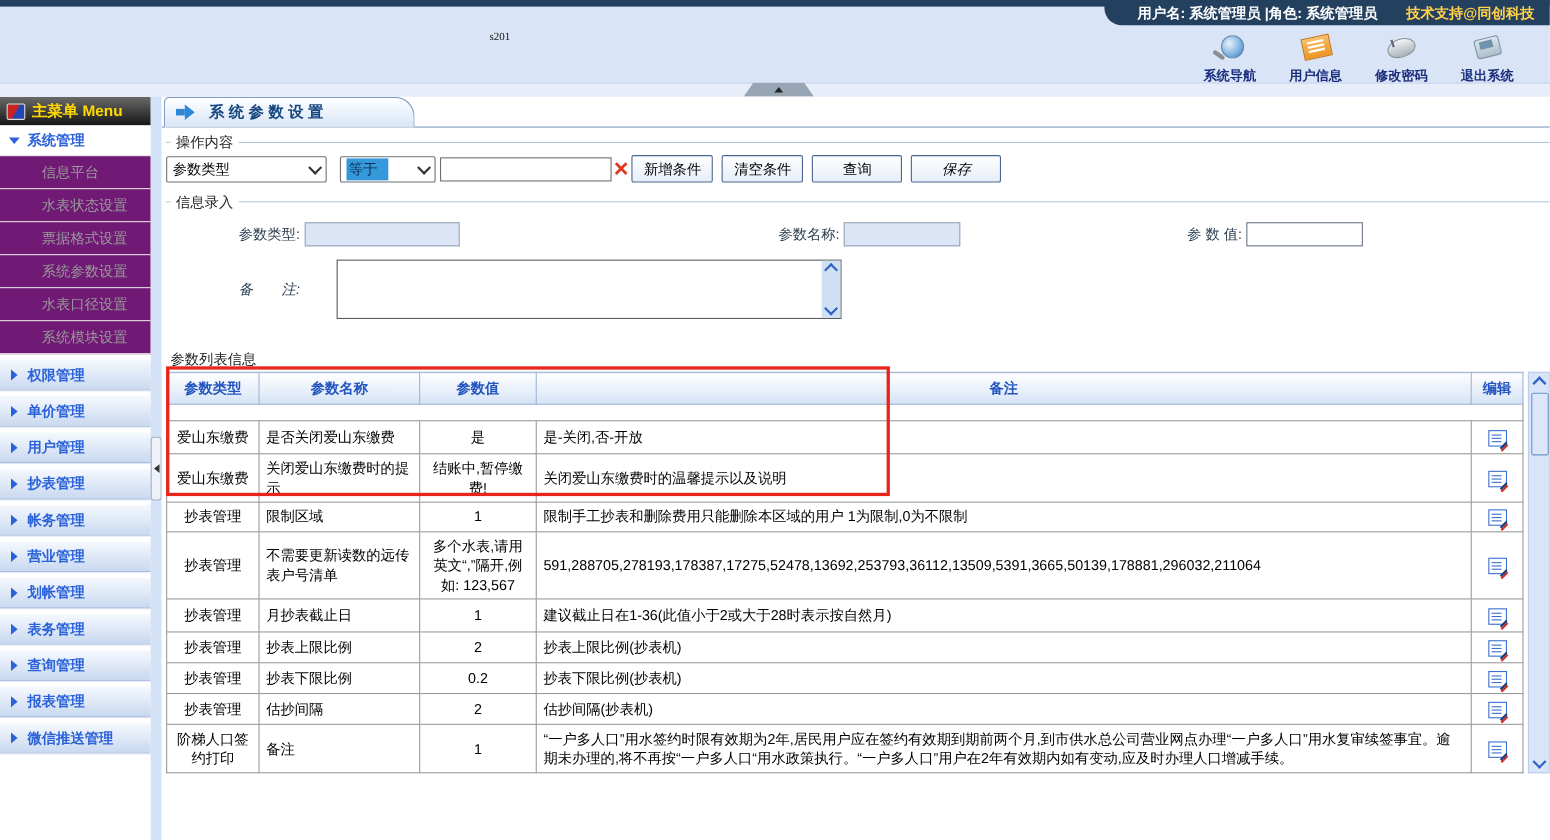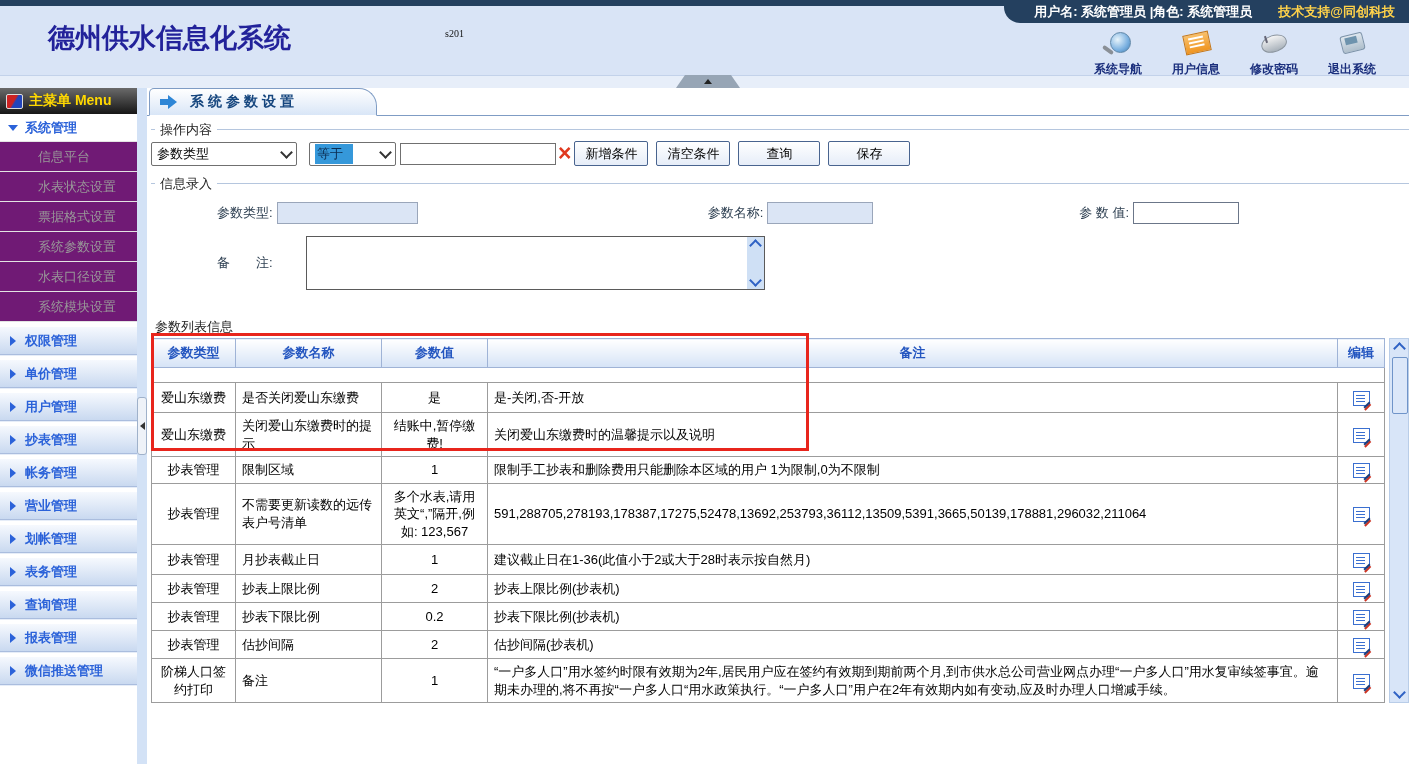--- a/index.html
+++ b/index.html
@@ -86,30 +86,30 @@
   .sel-op{width:87px;margin-left:12px;}
   .hl{background:#3598da;color:#0b2c50;padding:1px 10px 1px 2px;}
   .chev{width:7px;height:7px;border-right:2px solid #333;border-bottom:2px solid #333;transform:rotate(45deg);margin-top:-3px;}
   .txtinput{width:148px;height:20px;border:1px solid #707070;background:#fff;margin-left:4px;font-size:13px;padding:0 3px;}
   .xmark{color:#e0391f;font-size:23px;font-weight:bold;line-height:1;margin:0 3px 0 2px;cursor:pointer;}
   .btn{height:25px;border:1px solid #49648f;background:linear-gradient(#ffffff,#e6edf8);font-size:13px;
        padding:0 10px;border-radius:2px;color:#000;cursor:pointer;font-family:inherit;}
   .btn + .btn{margin-left:8px;}
   .btn.wide{width:82px;padding:0;}
   .mlq{margin-left:20px;}
-  .mls{margin-left:14px;}
+  .mls{margin-left:14px;font-style:italic;}
 
   .entry-row1{display:flex;align-items:flex-start;margin:7px 0 12px 0;font-size:13px;color:#2c3e50;}
   .entry-row1 .grp{display:flex;align-items:center;gap:4px;}
   .g1{margin-left:66px;} .g2{margin-left:290px;} .g3{margin-left:206px;}
   .roinput{height:18px;border:1px solid #9aa6ba;background:#dbe5f5;}
   .w135{width:135px;} .w100{width:100px;}
   .wtinput{height:18px;border:1px solid #6b7689;background:#fff;width:100px;}
   .entry-row2{display:flex;align-items:flex-start;margin:2px 0 10px 0;font-size:13px;color:#2c3e50;}
-  .remark-label{width:89px;margin-left:66px;padding-top:18px;}
+  .remark-label{width:89px;margin-left:66px;padding-top:18px;font-style:italic;}
   .ta{width:457px;height:52px;border:1px solid #5a5a5a;background:#fff;position:relative;}
   .ta .sb{position:absolute;right:0;top:0;bottom:0;width:17px;background:#cfe0f5;display:flex;
        flex-direction:column;justify-content:space-between;align-items:center;padding:4px 0;}
   .bchev-up{width:7px;height:7px;border-right:2px solid #2f62c4;border-bottom:2px solid #2f62c4;transform:rotate(-135deg);}
   .bchev-down{width:7px;height:7px;border-right:2px solid #2f62c4;border-bottom:2px solid #2f62c4;transform:rotate(45deg);}
 
   .listwrap{margin:14px 0 0 4px;position:relative;}
   .listlabel{font-size:13px;color:#222;margin:0 0 2px 4px;}
   .tablezone{position:relative;padding-right:24px;}
   table.params{width:100%;border-collapse:collapse;table-layout:fixed;font-size:13px;}
@@ -133,21 +133,20 @@
 <body>
 
 <div class="app">
 
   <div class="top">
     <div class="topstrip"></div>
     <div class="userbar">
       <span class="uinfo">用户名: 系统管理员 |角色: 系统管理员</span>
       <span class="support">技术支持@同创科技</span>
     </div>
-    <div class="app-title">德州供水信息化系统</div>
     <div class="app-code">s201</div>
     <div class="navicons">
       <div class="navitem">
         <span class="ico ico-nav"></span>
         <span class="lbl">系统导航</span>
       </div>
       <div class="navitem">
         <span class="ico ico-user"></span>
         <span class="lbl">用户信息</span>
       </div>

